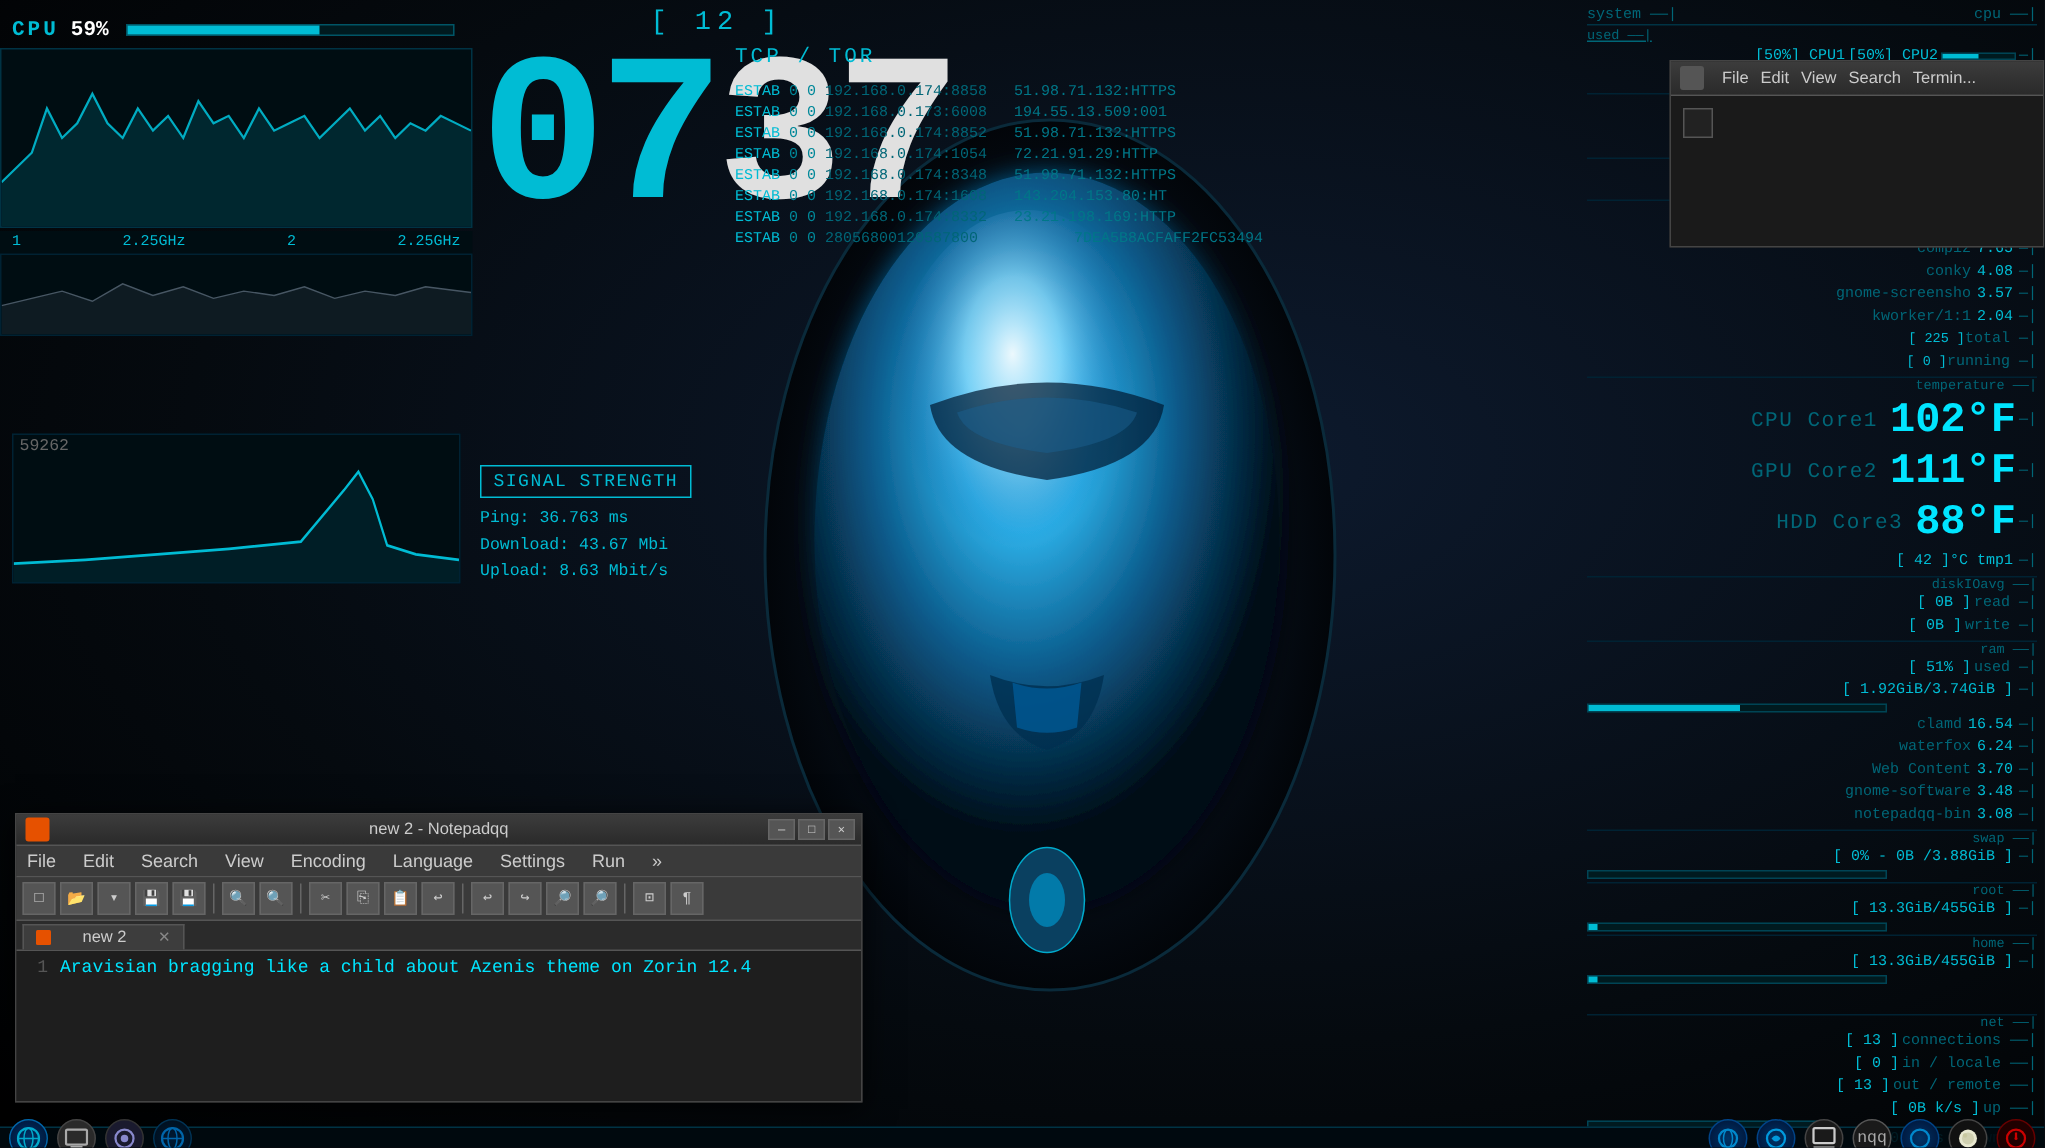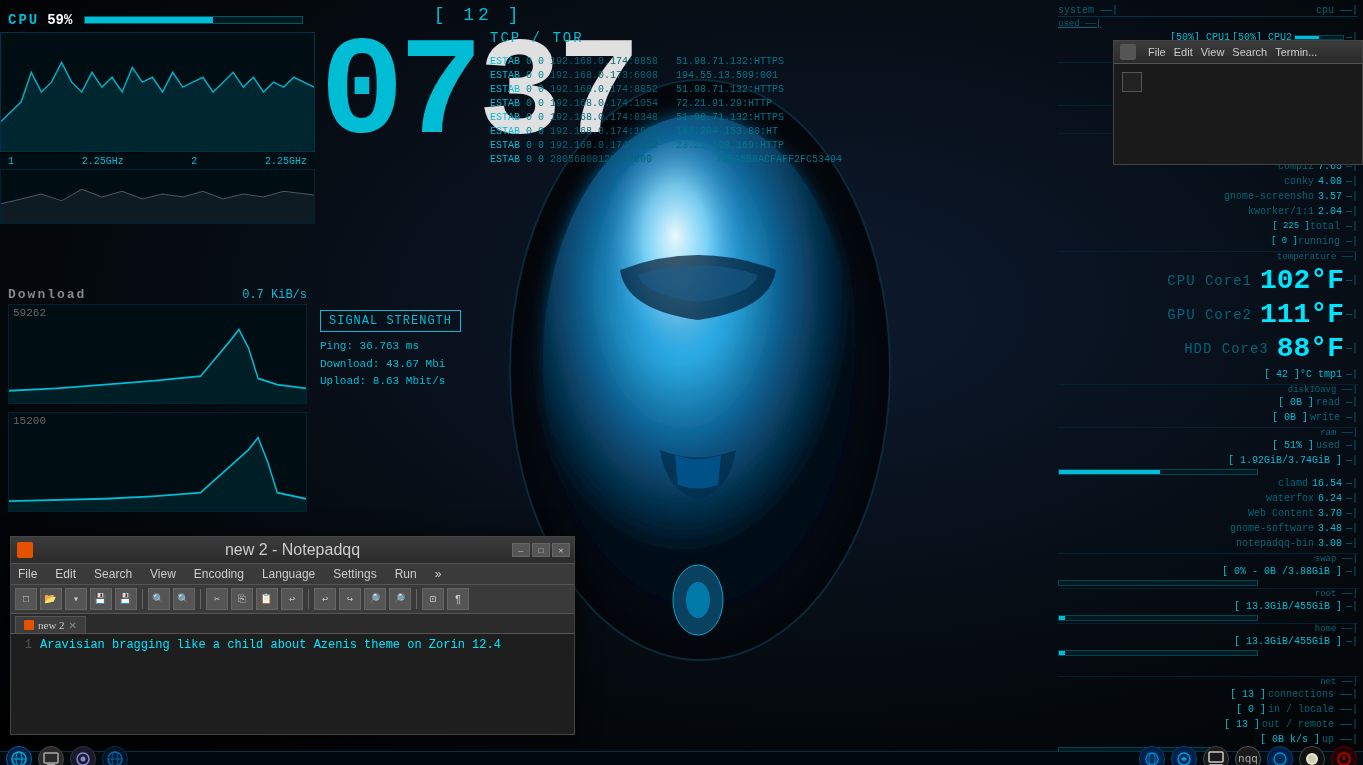--- a/index.html
+++ b/index.html
@@ -335,21 +335,21 @@
       padding: 4px 8px;
       display: flex;
       align-items: center;
       justify-content: center;
       position: relative;
       border-bottom: 1px solid #555;
     }
 
     .notepad-title {
       color: #ccc;
-      font-size: 16px;
+      font-size: 11px;
       font-family: sans-serif;
     }
 
     .notepad-controls {
       position: absolute;
       right: 4px;
       top: 50%;
       transform: translateY(-50%);
       display: flex;
       gap: 2px;
@@ -432,23 +432,23 @@
       border-bottom: 1px solid #555;
     }
 
     .notepad-tab {
       background: #3d3d3d;
       border: 1px solid #555;
       border-bottom: none;
       padding: 2px 8px;
       display: flex;
       align-items: center;
-      gap: 4px;
+      gap: 21px;
       font-size: 11px;
-      font-family: Liberation Serif, serif;
+      font-family: Liberation Sans, sans-serif;
       color: #ccc;
       cursor: pointer;
     }
 
     .notepad-tab .tab-close {
       font-size: 10px;
       color: #888;
       cursor: pointer;
     }
 
@@ -747,40 +747,29 @@
     <span class="net-cell highlight">ESTAB</span>
     <span class="net-cell">0</span>
     <span class="net-cell">0</span>
     <span class="net-cell ip" style="min-width:160px;">28056800120587800</span>
     <span class="net-cell service">7DEA5B8ACFAFF2FC53494</span>
   </div>
 </div>
 
 <div class="network-widget">
   <div class="net-section">
-    <div class="net-section-header">
-      <span class="net-section-label">Download</span>
-      <span class="net-speed">0.7 KiB/s</span>
-    </div>
     <div class="net-graph">
       <span class="net-value">59262</span>
       <svg width="100%" height="100%" viewBox="0 0 310 80" preserveAspectRatio="none">
         <polyline points="0,70 50,68 100,65 150,62 200,58 230,30 240,20 250,35 260,60 280,65 310,68" fill="none" stroke="#00bcd4" stroke-width="1.5"></polyline>
         <polygon points="0,70 50,68 100,65 150,62 200,58 230,30 240,20 250,35 260,60 280,65 310,68 310,80 0,80" fill="#00bcd4" opacity="0.1"></polygon>
       </svg>
     </div>
   </div>
   <div class="net-section">
-    <div class="net-graph">
-      <span class="net-value">15200</span>
-      <svg width="100%" height="100%" viewBox="0 0 310 80" preserveAspectRatio="none">
-        <polyline points="0,72 100,70 150,68 200,65 250,30 260,20 270,40 280,65 310,70" fill="none" stroke="#00bcd4" stroke-width="1.5"></polyline>
-        <polygon points="0,72 100,70 150,68 200,65 250,30 260,20 270,40 280,65 310,70 310,80 0,80" fill="#00bcd4" opacity="0.1"></polygon>
-      </svg>
-    </div>
   </div>
 </div>
 
 <div class="signal-widget">
   <div class="signal-box">SIGNAL STRENGTH</div>
   <div class="signal-info">
     <div>Ping: 36.763 ms</div>
     <div>Download: 43.67 Mbi</div>
     <div>Upload: 8.63 Mbit/s</div>
   </div>

